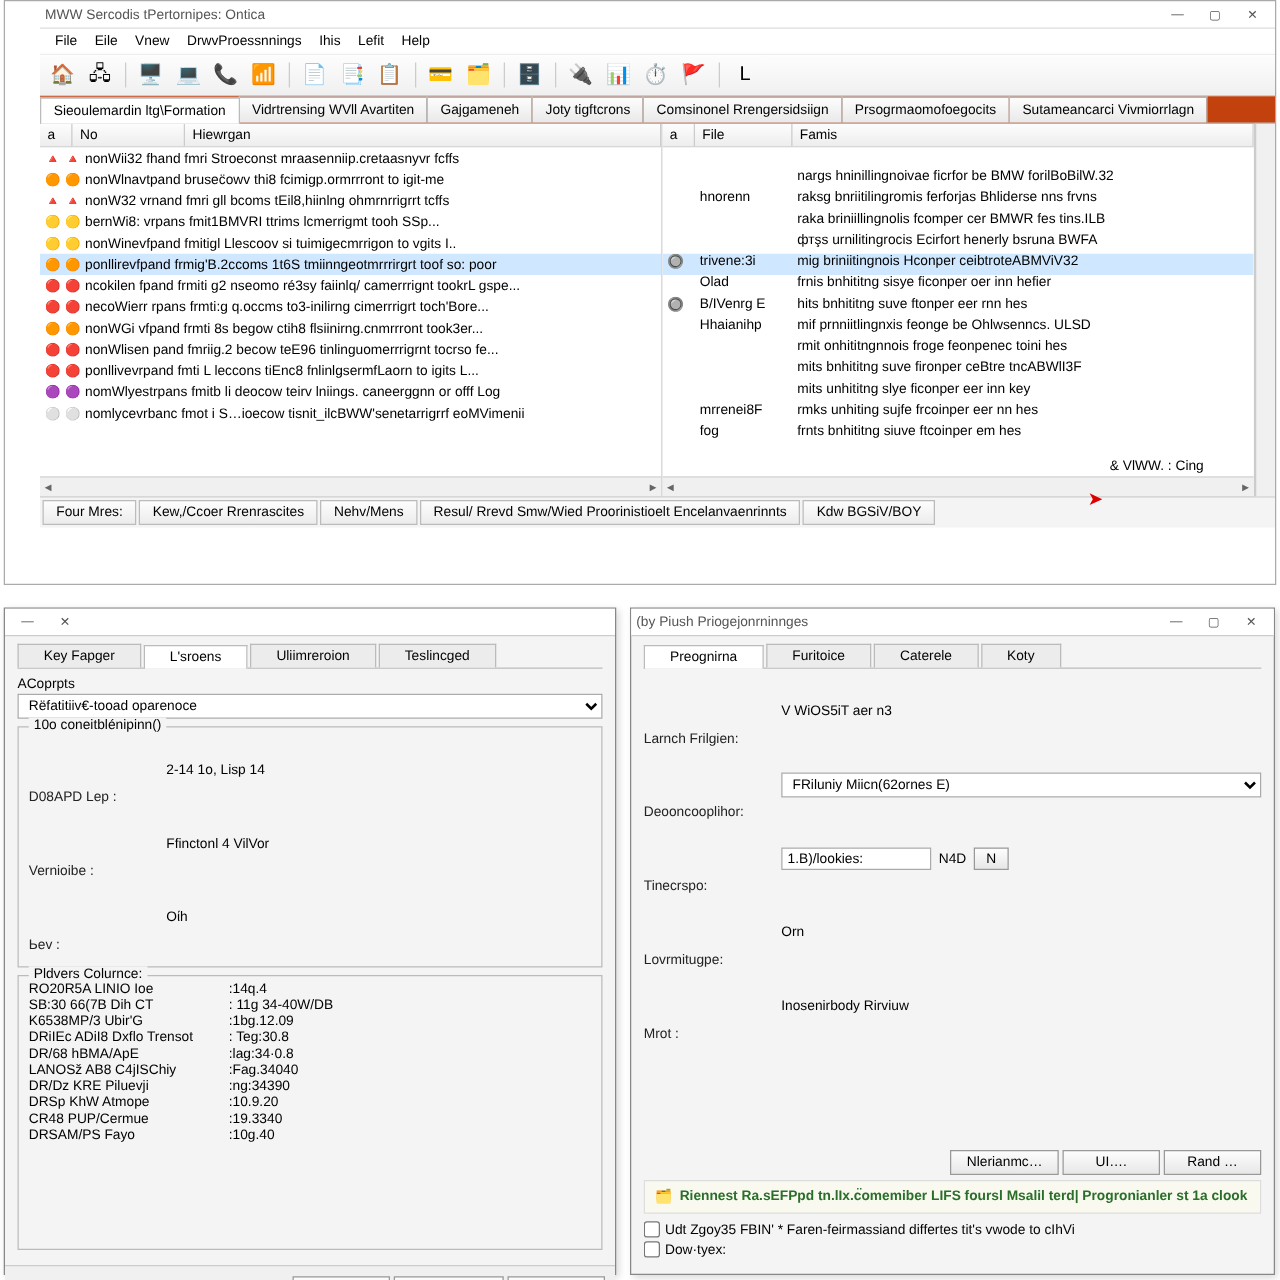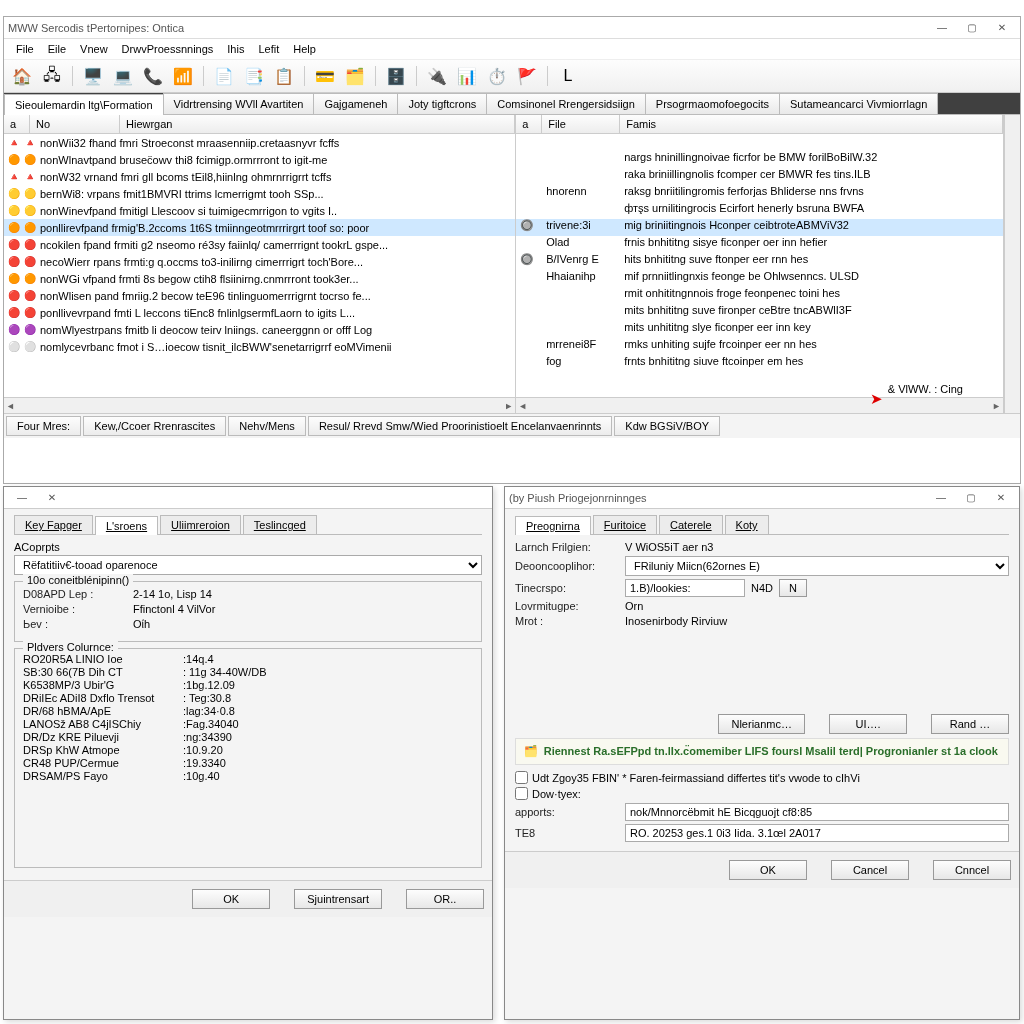--- a/index.html
+++ b/index.html
@@ -49,21 +49,21 @@
 }
 .tbicon {
   width: 24px; height: 24px;
   display: flex; align-items: center; justify-content: center;
   font-size: 16px;
 }
 .tb-sep { width: 1px; background: #ccc; margin: 2px 2px; }
 .maintabs, .subtabs {
   display: flex;
   border-bottom: 1px solid #bbb;
-  background: #404040;
+  background: #c2410c;
   font-size: 11px;
 }
 .maintabs .tab, .subtabs .tab {
   padding: 4px 10px;
   border: 1px solid #bbb;
   border-bottom: none;
   margin-right: -1px;
   background: linear-gradient(#fdfdfd,#e9e9e9);
   white-space: nowrap;
 }
@@ -142,31 +142,30 @@
   box-shadow: 2px 2px 6px rgba(0,0,0,0.15);
 }
 .dialog .titlebar { background: #fff; border-bottom: 1px solid #ccc; }
 .dlgbody { padding: 6px 10px; }
 .dlgtabs {
   display: flex;
   border-bottom: 1px solid #bbb;
   margin-bottom: 6px;
 }
 .dlgtabs .tab {
-  padding: 3px 10px;
+  padding: 3px 20px;
   border: 1px solid #bbb;
   border-bottom: none;
   background: #ececec;
   margin-right: 2px;
   font-size: 11px;
-  text-decoration: underline;
 }
 .dlgtabs .tab.active { background: #fff; position: relative; top: 1px; }
 .fieldrow { display: flex; align-items: center; margin: 3px 0; font-size: 11px; }
-.fieldrow label { width: 110px; color: #222; }
+.fieldrow label { width: 110px; color: #222; margin-top: 44px; }
 .fieldrow .val { flex: 1; }
 input[type=text], select {
   font-size: 11px;
   padding: 2px 4px;
   border: 1px solid #aaa;
   background: #fff;
 }
 .groupbox {
   border: 1px solid #bbb;
   margin: 6px 0;
@@ -178,21 +177,21 @@
   top: -8px; left: 8px;
   background: #f4f4f4;
   padding: 0 4px;
   font-size: 11px;
 }
 .kv { display: flex; font-size: 11px; margin: 1px 0; }
 .kv .k { width: 160px; }
 .btnrow {
   display: flex;
   justify-content: flex-end;
-  gap: 24px;
+  gap: 3px;
   padding: 8px;
   border-top: 1px solid #ccc;
   background: #f0f0f0;
 }
 button.std {
   min-width: 78px;
   padding: 3px 12px;
   font-size: 11px;
   background: linear-gradient(#fdfdfd,#e7e7e7);
   border: 1px solid #999;
@@ -219,21 +218,21 @@
 .vscroll {
   width: 16px;
   background: #f0f0f0;
   border-left: 1px solid #ccc;
 }
 .chk { margin-right: 4px; }
 </style>
 </head>
 <body>
 
-<div class="window" style="left:3px; top:16px; width:1018px; height:468px;">
+<div class="window" style="left:3px; top:0; width:1018px; height:468px;padding-left:28px;">
   <div class="titlebar">
     <span class="title">MWW Sercodis tPertornipes: Ontica</span>
     <div class="winbtns">
       <div class="winbtn">—</div>
       <div class="winbtn">▢</div>
       <div class="winbtn close">✕</div>
     </div>
   </div>
   <div class="menubar">
     <span>File</span>
@@ -369,27 +368,27 @@
             <div style="width:26px"></div>
             <div style="width:78px"></div>
           </div>
           <div class="pane2-row">
             <div style="width:26px"></div>
             <div style="width:78px"></div>
             <div style="flex:1">nargs hninillingnoivae ficrfor be BMW forilBoBilW.32</div>
           </div>
           <div class="pane2-row">
             <div style="width:26px"></div>
+            <div style="width:78px">hnorenn</div>
+            <div style="flex:1">raksg bnriitilingromis ferforjas Bhliderse nns frvns</div>
+          </div>
+          <div class="pane2-row">
+            <div style="width:26px"></div>
             <div style="width:78px"></div>
             <div style="flex:1">raka briniillingnolis fcomper cer BMWR fes tins.ILB</div>
-          </div>
-          <div class="pane2-row">
-            <div style="width:26px"></div>
-            <div style="width:78px">hnorenn</div>
-            <div style="flex:1">raksg bnriitilingromis ferforjas Bhliderse nns frvns</div>
           </div>
           <div class="pane2-row">
             <div style="width:26px"></div>
             <div style="width:78px"></div>
             <div style="flex:1">фтşs urnilitingrocis Ecirfort henerly bsruna BWFA</div>
           </div>
           <div class="pane2-row sel">
             <div style="width:26px">🔘</div>
             <div style="width:78px">trivene:3i</div>
             <div style="flex:1">mig briniitingnois Hconper ceibtroteABMViV32</div>

